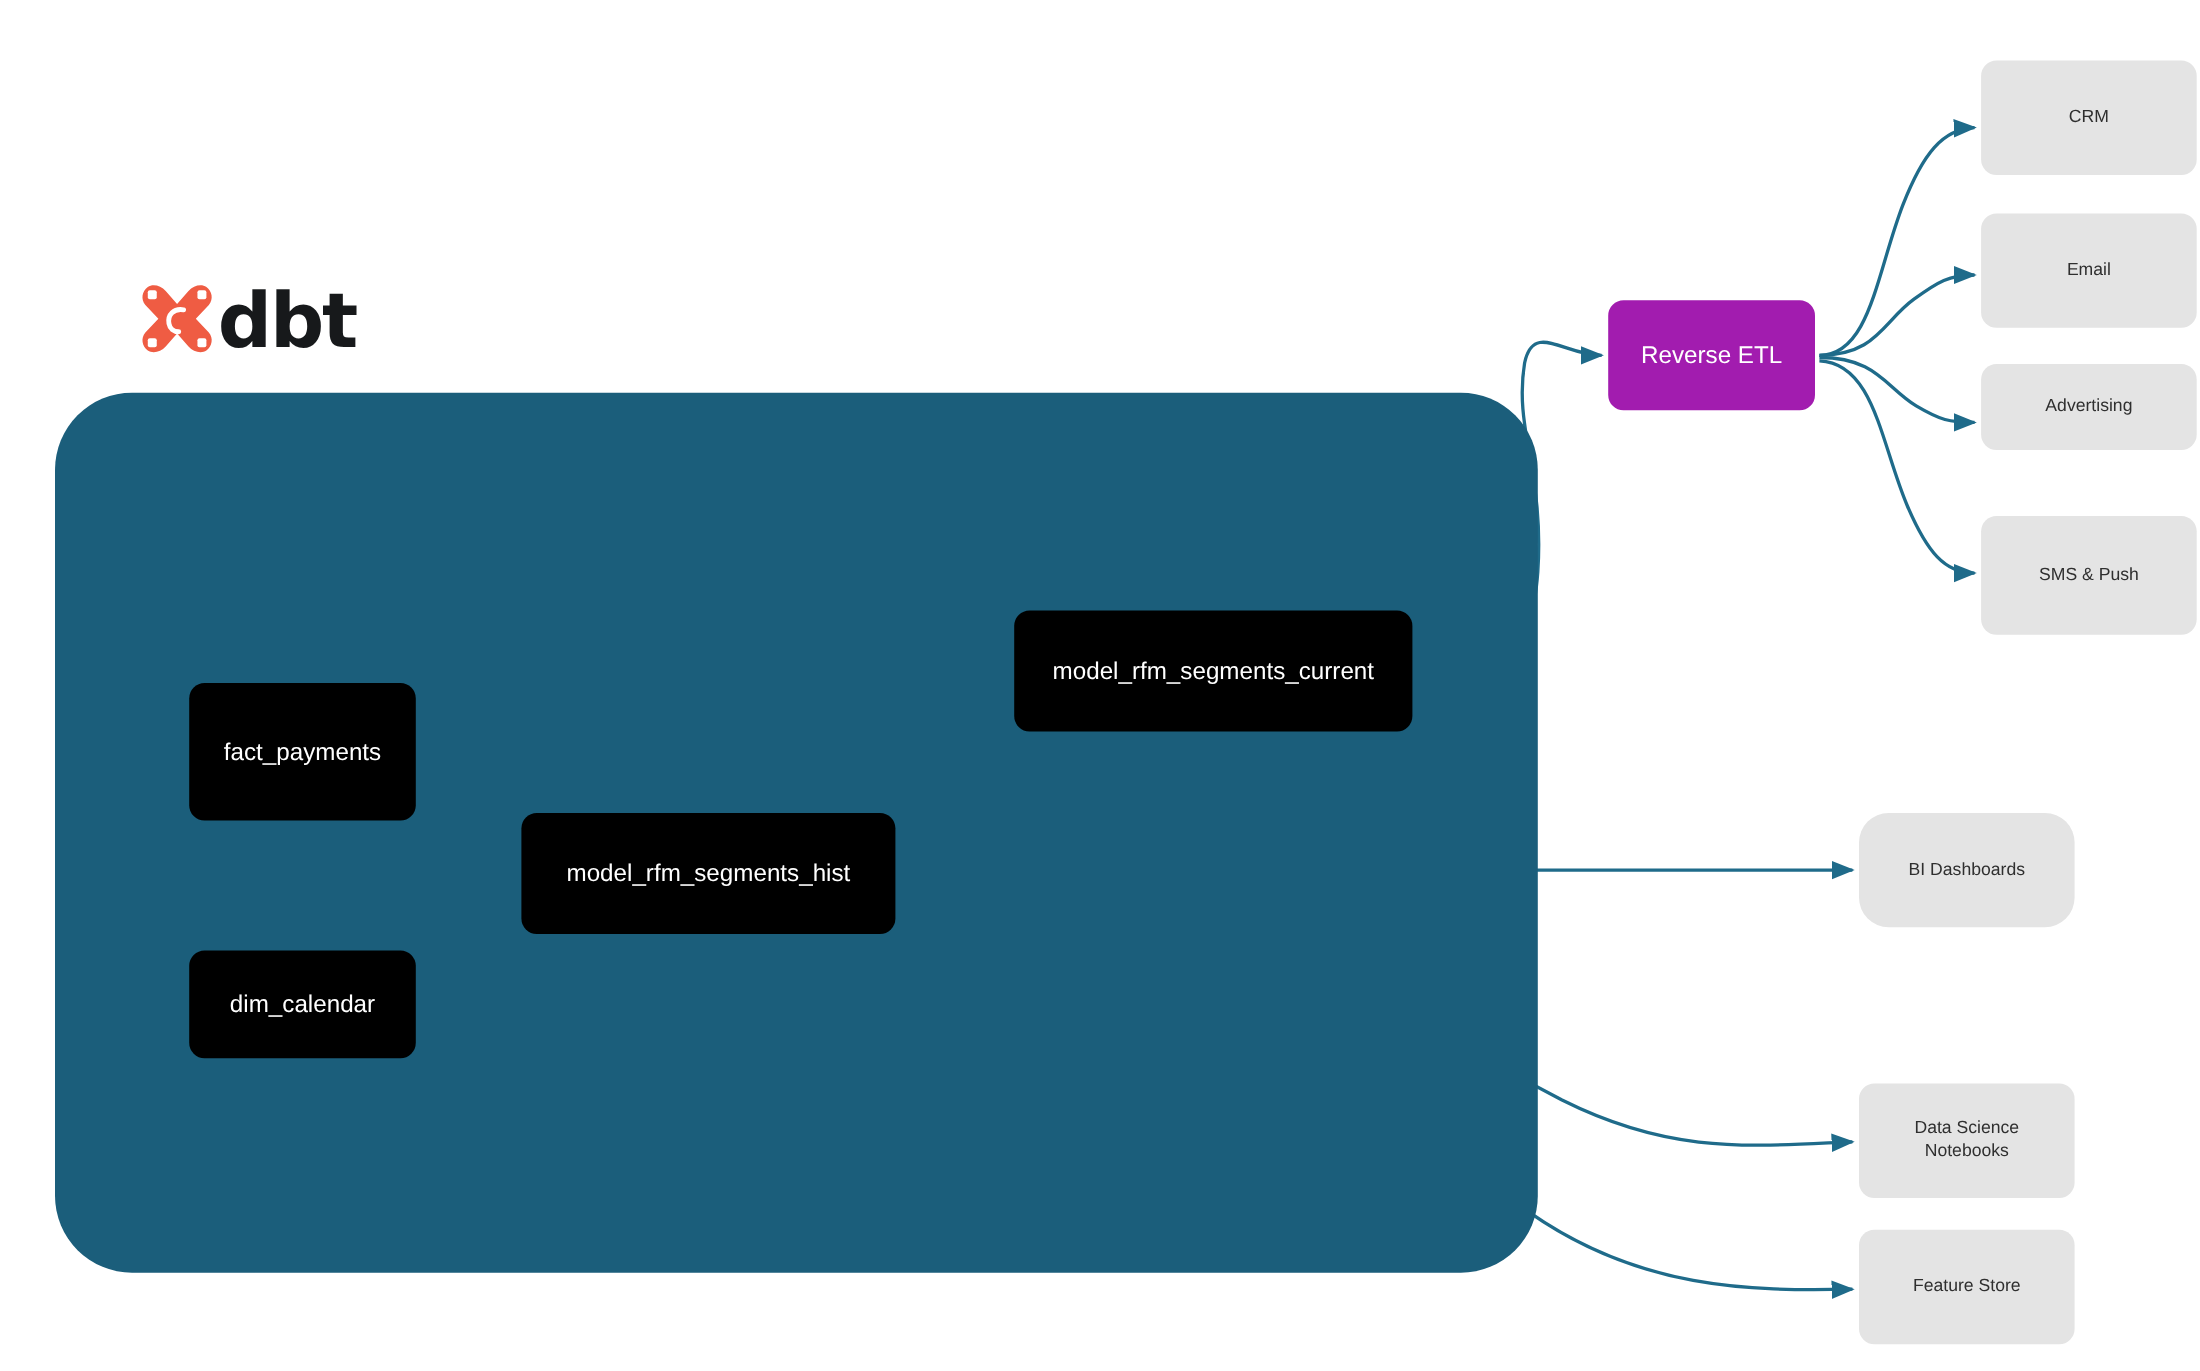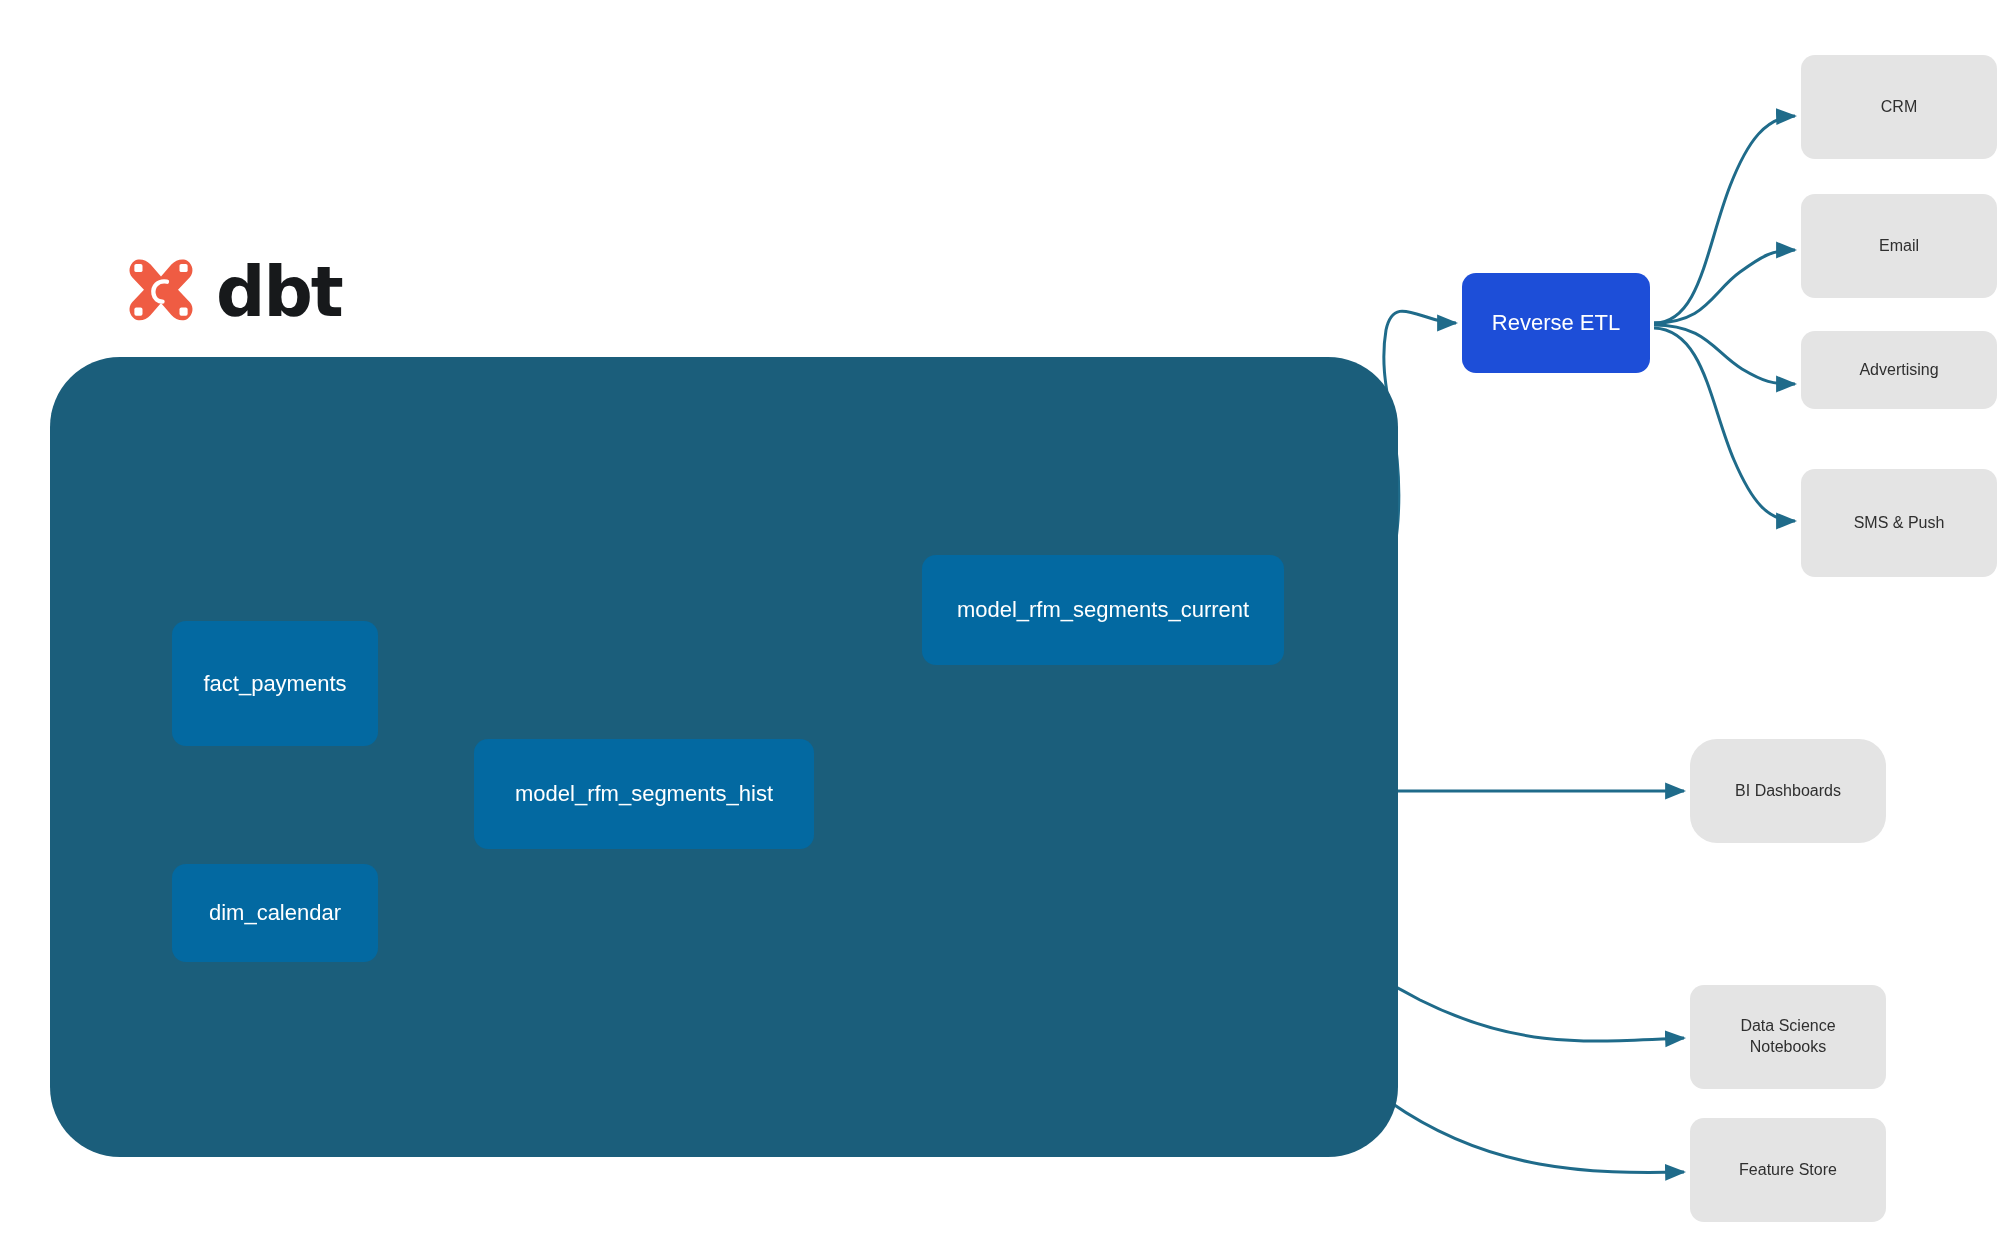--- a/index.html
+++ b/index.html
@@ -26,21 +26,20 @@
     pointer-events: none;
   }
 
   
   #dbt-logo {
     position: absolute;
     left: 124px;
     top: 255px;
     display: flex;
     align-items: center;
-    gap: 18px;
   }
   #dbt-mark {
     width: 74px;
     height: 74px;
     display: block;
   }
   #dbt-wordmark {
     font-size: 69px;
     font-weight: bold;
     letter-spacing: -2px;
@@ -63,28 +62,28 @@
   
   .node {
     position: absolute;
     display: flex;
     align-items: center;
     justify-content: center;
     text-align: center;
     box-sizing: border-box;
   }
   .model-node {
-    background: #0369a1;
+    background: #000000;
     color: #ffffff;
     border-radius: 14px;
     font-size: 22px;
     padding: 0 16px;
   }
   .reverse-etl-node {
-    background: #1d4ed8;
+    background: #a21caf;
     color: #ffffff;
     border-radius: 14px;
     font-size: 22px;
   }
   .dest-node {
     background: #e4e4e4;
     color: #2f2f2f;
     border-radius: 14px;
     font-size: 16px;
     line-height: 1.3;

